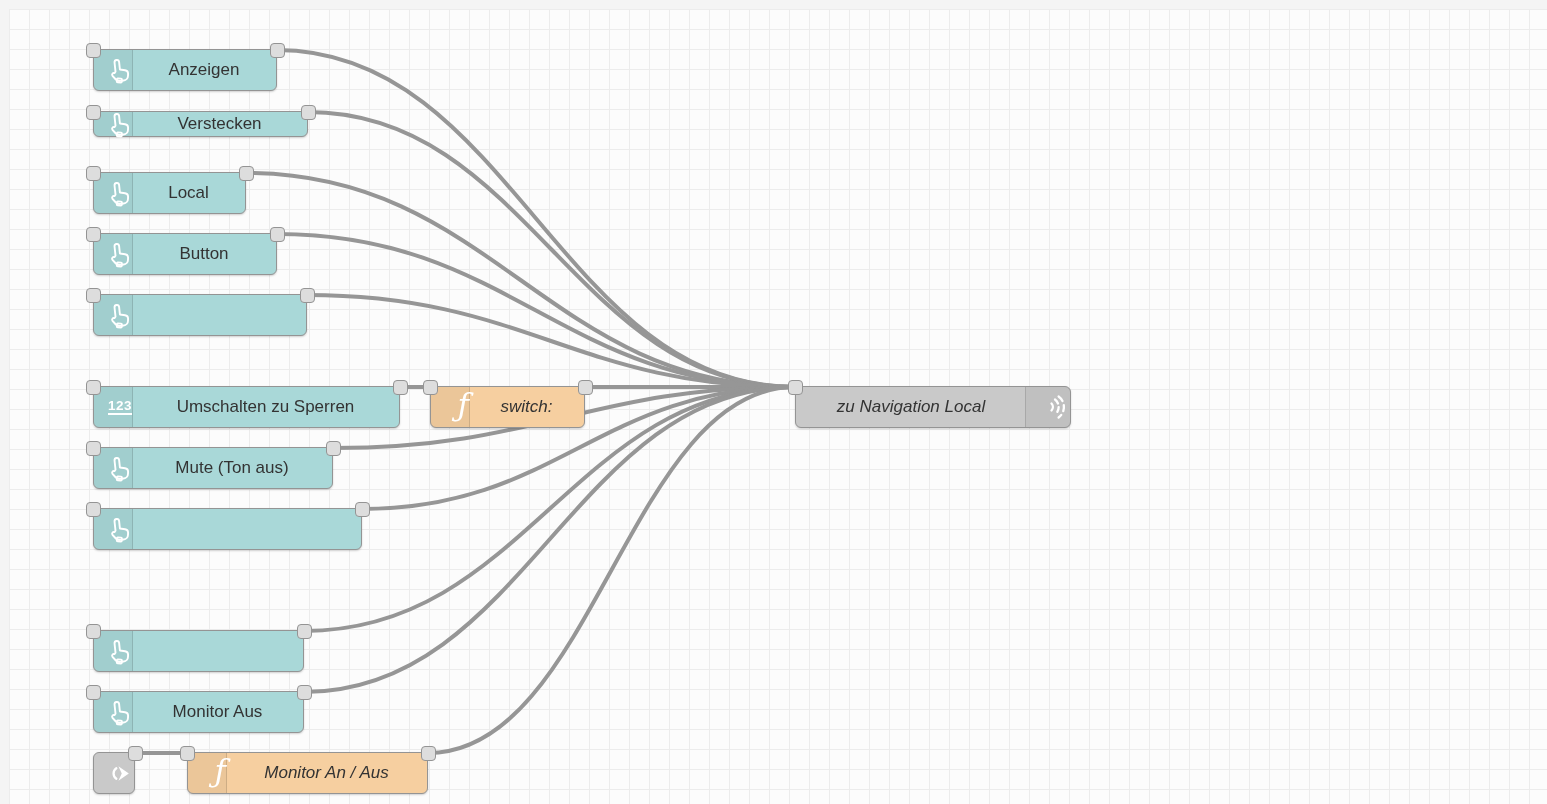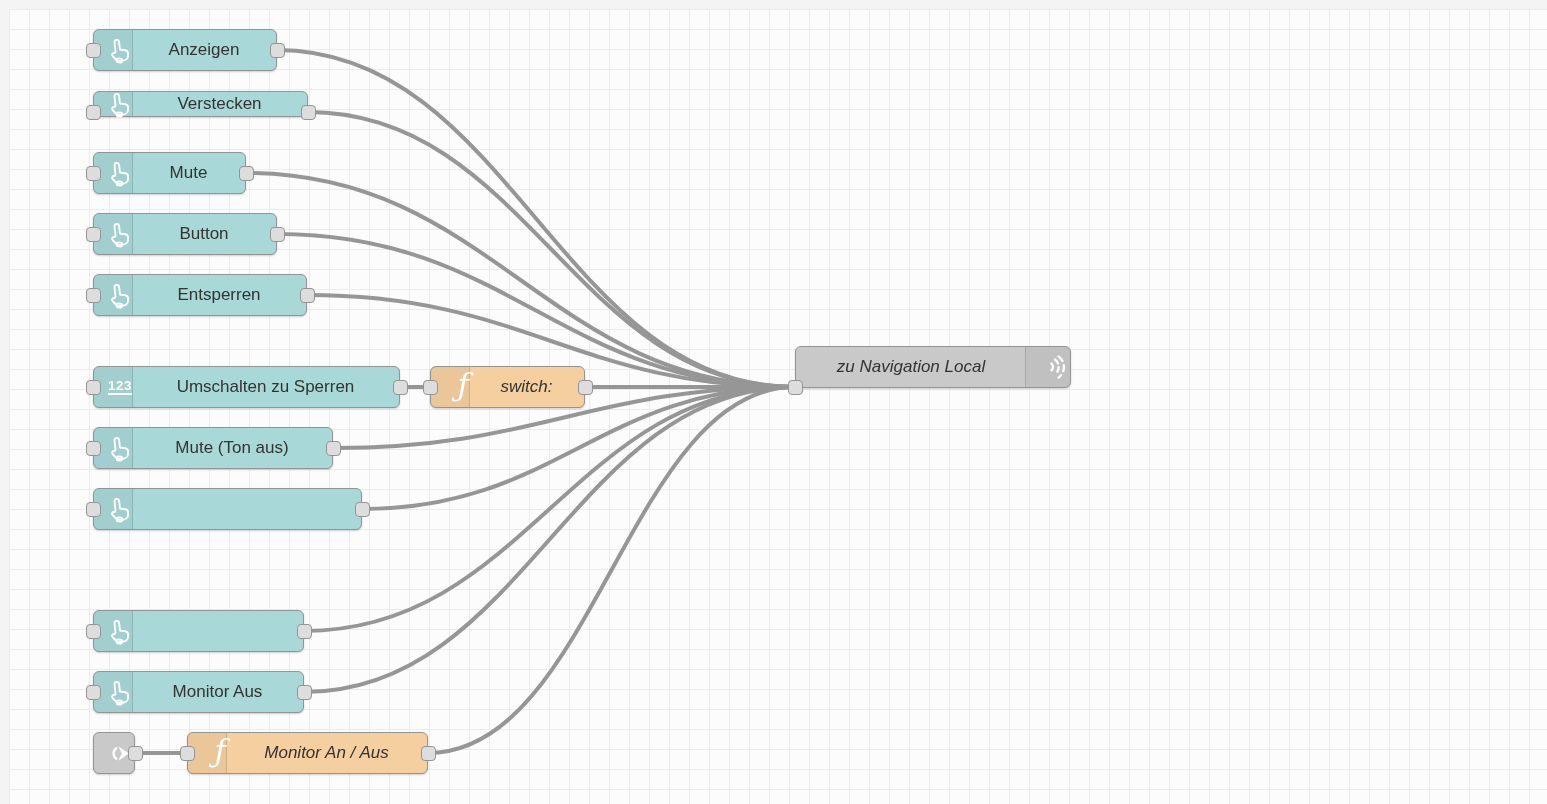--- a/index.html
+++ b/index.html
@@ -18,20 +18,21 @@
   .edge-strip{position:absolute;background:var(--edge-shade,#f4f4f4);z-index:0;}
   #edge-left{left:0;top:0;width:9px;height:100%;}
   #edge-top{left:0;top:0;width:100%;height:9px;}
   #wires{position:absolute;left:0;top:0;z-index:1;}
   #wires path{fill:none;stroke:var(--wire,#969696);stroke-width:4;stroke-linecap:round;}
   .node{
     position:absolute;z-index:2;box-sizing:border-box;
     border:1.5px solid var(--node-border,#949494);
     border-radius:6px;
     box-shadow:0 1px 2px rgba(0,0,0,0.18);
+    margin-top:20px;
   }
   .n-button,.n-numeric{background:var(--node-teal,#a9d8d8);}
   .n-function{background:var(--node-orange,#f6cfa0);}
   .n-link-out,.n-link-in{background:var(--node-gray,#c9c9c9);}
   .icon-region{
     position:absolute;left:0;top:0;bottom:0;width:38px;
     background:rgba(0,0,0,0.045);
     border-right:1px solid rgba(0,0,0,0.13);
     border-radius:4.5px 0 0 4.5px;
     display:flex;align-items:center;justify-content:flex-end;
@@ -113,21 +114,21 @@
       </div>
       <div class="port" style="left: 85.5px; top: 104.5px;"></div>
       <div class="port" style="left: 300.5px; top: 104.5px;"></div>
       <div class="node n-button" style="left: 93px; top: 152px; width: 153px; height: 42px;">
         <div class="icon-region">
           <svg class="hand-tilt" width="27" height="29" viewBox="0 0 27 29" fill="none" stroke="#fff" stroke-width="1.9" stroke-linecap="round" stroke-linejoin="round">
             <path d="M10.4 15.4 V6.2 a2.3 2.3 0 0 1 4.6 0 v7.4 l5.1 1.3 a3.4 3.4 0 0 1 2.6 3.6 l-.3 2.2 a4.8 4.8 0 0 1 -4.8 4.3 h-3.8 a5 5 0 0 1 -4.1 -2.1 l-2.7 -3.8 c-1 -1.4 .6 -3.1 2.2 -2.4 z"></path>
             <rect x="10.8" y="22.6" width="5" height="3.8" rx="0.9" transform="rotate(9 13.3 24.5)"></rect>
           </svg>
         </div>
-        <span class="node-label">Mute</span>
+        <span class="node-label">Local</span>
       </div>
       <div class="port" style="left: 85.5px; top: 165.5px;"></div>
       <div class="port" style="left: 238.5px; top: 165.5px;"></div>
       <div class="node n-button" style="left: 93px; top: 213px; width: 184px; height: 42px;">
         <div class="icon-region">
           <svg class="hand-tilt" width="27" height="29" viewBox="0 0 27 29" fill="none" stroke="#fff" stroke-width="1.9" stroke-linecap="round" stroke-linejoin="round">
             <path d="M10.4 15.4 V6.2 a2.3 2.3 0 0 1 4.6 0 v7.4 l5.1 1.3 a3.4 3.4 0 0 1 2.6 3.6 l-.3 2.2 a4.8 4.8 0 0 1 -4.8 4.3 h-3.8 a5 5 0 0 1 -4.1 -2.1 l-2.7 -3.8 c-1 -1.4 .6 -3.1 2.2 -2.4 z"></path>
             <rect x="10.8" y="22.6" width="5" height="3.8" rx="0.9" transform="rotate(9 13.3 24.5)"></rect>
           </svg>
         </div>
@@ -135,21 +136,20 @@
       </div>
       <div class="port" style="left: 85.5px; top: 226.5px;"></div>
       <div class="port" style="left: 269.5px; top: 226.5px;"></div>
       <div class="node n-button" style="left: 93px; top: 274px; width: 214px; height: 42px;">
         <div class="icon-region">
           <svg class="hand-tilt" width="27" height="29" viewBox="0 0 27 29" fill="none" stroke="#fff" stroke-width="1.9" stroke-linecap="round" stroke-linejoin="round">
             <path d="M10.4 15.4 V6.2 a2.3 2.3 0 0 1 4.6 0 v7.4 l5.1 1.3 a3.4 3.4 0 0 1 2.6 3.6 l-.3 2.2 a4.8 4.8 0 0 1 -4.8 4.3 h-3.8 a5 5 0 0 1 -4.1 -2.1 l-2.7 -3.8 c-1 -1.4 .6 -3.1 2.2 -2.4 z"></path>
             <rect x="10.8" y="22.6" width="5" height="3.8" rx="0.9" transform="rotate(9 13.3 24.5)"></rect>
           </svg>
         </div>
-        <span class="node-label">Entsperren</span>
       </div>
       <div class="port" style="left: 85.5px; top: 287.5px;"></div>
       <div class="port" style="left: 299.5px; top: 287.5px;"></div>
       <div class="node n-numeric" style="left: 93px; top: 366px; width: 307px; height: 42px;">
         <div class="icon-region">
           <span class="num-icon">123</span>
         </div>
         <span class="node-label">Umschalten zu Sperren</span>
       </div>
       <div class="port" style="left: 85.5px; top: 379.5px;"></div>
@@ -214,21 +214,21 @@
       <div class="port" style="left: 179.5px; top: 745.5px;"></div>
       <div class="port" style="left: 420.5px; top: 745.5px;"></div>
       <div class="node n-function" style="left: 430px; top: 366px; width: 155px; height: 42px;">
         <div class="icon-region">
           <span class="fn-icon">ƒ</span>
         </div>
         <span class="node-label italic">switch:</span>
       </div>
       <div class="port" style="left: 422.5px; top: 379.5px;"></div>
       <div class="port" style="left: 577.5px; top: 379.5px;"></div>
-      <div class="node n-link-out" style="left: 795px; top: 346px; width: 276px; height: 42px;">
+      <div class="node n-link-out" style="left: 795px; top: 366px; width: 276px; height: 42px;">
         <div class="icon-region right-side">
           <svg width="26" height="32" viewBox="0 0 26 32">
             <g fill="none" stroke="#fff" stroke-width="2.3" stroke-linecap="round">
               <path d="M7.5 12.5 a5.2 5.2 0 0 1 0 7"></path>
               <path d="M11 8.5 a9.5 9.5 0 0 1 0 15" stroke-dasharray="5 3.6"></path>
               <path d="M14.6 5.5 a13 13 0 0 1 0 21" stroke-dasharray="6 4.2"></path>
             </g>
           </svg>
         </div>
         <span class="node-label italic label-left">zu Navigation Local</span>

